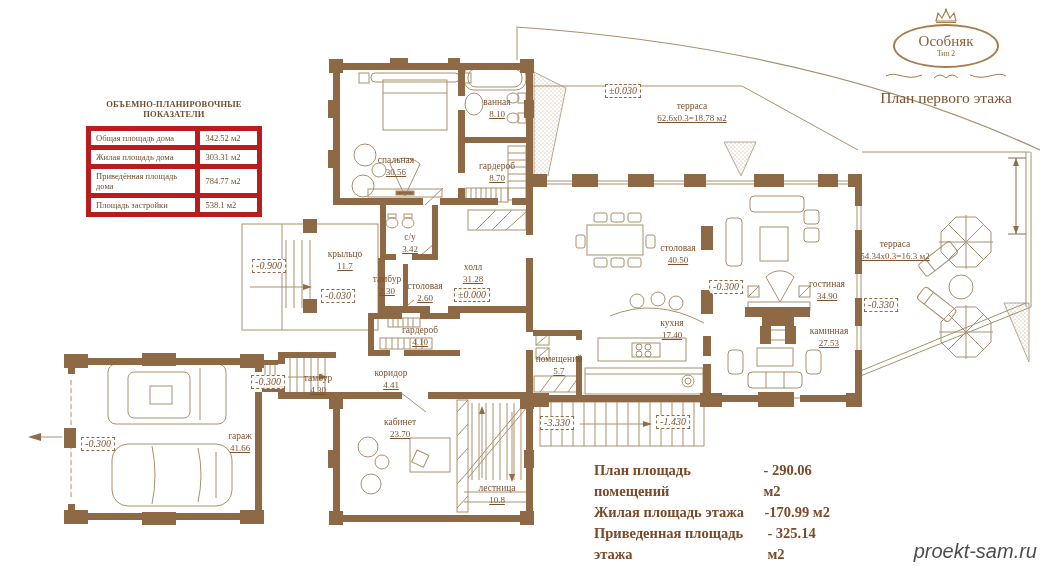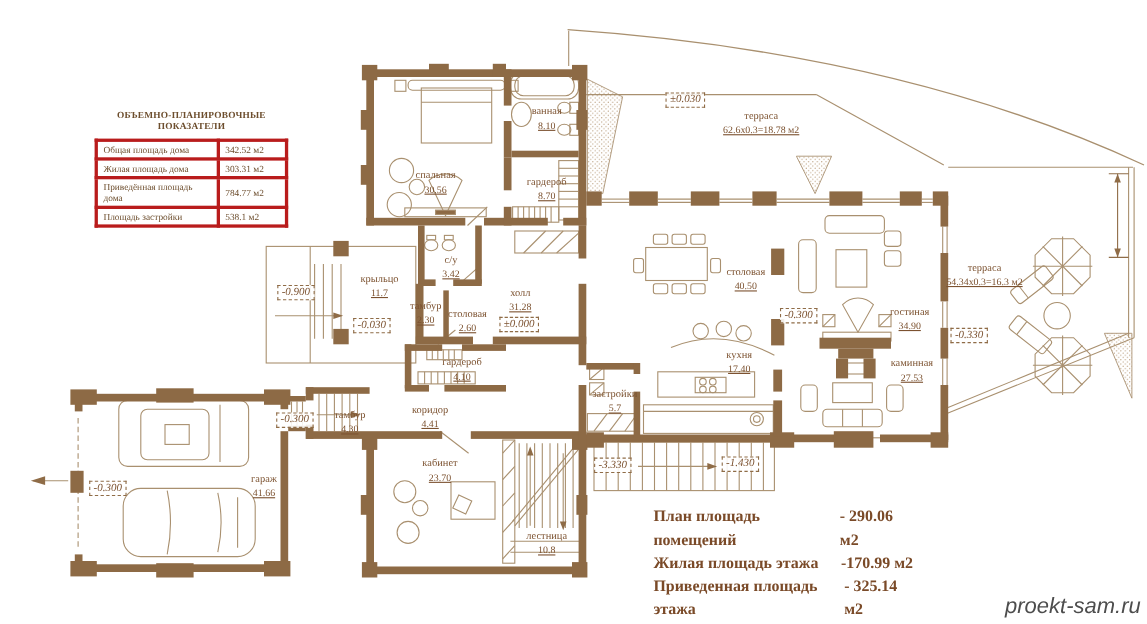--- a/index.html
+++ b/index.html
@@ -12,21 +12,21 @@
   .room .rname{display:block;}
   .room .area{display:inline-block;text-decoration:underline;font-size:9px;}
   
   .elev{position:absolute;transform:translate(-50%,-50%);border:1px dashed #8f6c47;
         color:#7c5230;font-style:italic;font-size:10px;line-height:12px;padding:0 3px;
         background:rgba(255,255,255,.88);white-space:nowrap;z-index:6;}
   
   .itable{position:absolute;left:86px;top:99px;width:176px;color:#6d4e2e;z-index:5;}
   .itable .t-title{font-weight:bold;text-align:center;font-size:8.5px;letter-spacing:.2px;margin-bottom:7px;}
   .itable table{border-collapse:collapse;width:100%;font-size:8.5px;color:#6d4e2e;}
-  .itable td{border:3px solid #b91c1c;padding:2px 5px;}
+  .itable td{border:5px solid #b91c1c;padding:2px 5px;}
   .itable td.val{width:36%;white-space:nowrap;}
   
   .logo{position:absolute;left:876px;top:8px;width:140px;text-align:center;color:#a57c4a;z-index:5;}
   .logo .crown{display:block;height:16px;}
   .oval{margin:0 auto;width:102px;height:40px;border:2px solid #a57c4a;border-radius:50%;
         display:flex;flex-direction:column;align-items:center;justify-content:center;color:#8a6135;}
   .oval .t1{font-size:15px;line-height:15px;}
   .oval .t2{font-size:7.5px;line-height:9px;}
   .logo .flourish{display:block;margin:0 auto;}
   .logo .caption{margin-top:3px;font-size:15.5px;color:#7c5230;}
@@ -448,20 +448,38 @@
         <td class="val">784.77 м2</td>
       </tr>
       <tr>
         <td>Площадь застройки</td>
         <td class="val">538.1 м2</td>
       </tr>
     </tbody>
       </table>
   </div>
 
+  <div class="logo">
+    <span class="crown">
+      <svg width="26" height="15" viewBox="0 0 26 15">
+          <path d="M3,13 L5,5 L9,10 L13,2 L17,10 L21,5 L23,13 Z M3,14.5 h20" fill="none" stroke="#a57c4a" stroke-width="1.2"></path>
+          <circle cx="13" cy="1.5" r="1" fill="#a57c4a"></circle>
+        </svg>
+    </span>
+    <div class="oval">
+      <span class="t1">Особняк</span>
+      <span class="t2">Тип 2</span>
+    </div>
+    <span class="flourish">
+      <svg width="128" height="12" viewBox="0 0 128 12">
+          <path d="M4,6 C14,0 24,12 40,5 M52,8 q6,-6 12,0 M124,6 C114,0 104,12 88,5 M76,8 q-6,-6 -12,0" fill="none" stroke="#a57c4a" stroke-width="1"></path>
+        </svg>
+    </span>
+    <div class="caption">План первого этажа</div>
+  </div>
 
   <div class="room" style="left:396px;top:155px">
     <span class="rname">спальная</span><span class="area">30.56</span></div>
   <div class="room" style="left:497px;top:97px">
     <span class="rname">ванная</span><span class="area">8.10</span></div>
   <div class="room" style="left:497px;top:161px">
     <span class="rname">гардероб</span><span class="area">8.70</span></div>
   <div class="room" style="left:692px;top:101px">
     <span class="rname">терраса</span><span class="area">62.6x0.3=18.78 м2</span></div>
   <div class="room" style="left:410px;top:232px">
@@ -474,21 +492,21 @@
     <span class="rname">столовая</span><span class="area">2.60</span></div>
   <div class="room" style="left:473px;top:262px">
     <span class="rname">холл</span><span class="area">31.28</span></div>
   <div class="room" style="left:678px;top:243px">
     <span class="rname">столовая</span><span class="area">40.50</span></div>
   <div class="room" style="left:827px;top:279px">
     <span class="rname">гостиная</span><span class="area">34.90</span></div>
   <div class="room" style="left:672px;top:318px">
     <span class="rname">кухня</span><span class="area">17.40</span></div>
   <div class="room" style="left:559px;top:354px">
-    <span class="rname">застройки</span><span class="area">5.7</span></div>
+    <span class="rname">помещений</span><span class="area">5.7</span></div>
   <div class="room" style="left:829px;top:326px">
     <span class="rname">каминная</span><span class="area">27.53</span></div>
   <div class="room" style="left:895px;top:239px">
     <span class="rname">терраса</span><span class="area">54.34x0.3=16.3 м2</span></div>
   <div class="room" style="left:420px;top:325px">
     <span class="rname">гардероб</span><span class="area">4.10</span></div>
   <div class="room" style="left:318px;top:373px">
     <span class="rname">тамбур</span><span class="area">4.30</span></div>
   <div class="room" style="left:391px;top:368px">
     <span class="rname">коридор</span><span class="area">4.41</span></div>

